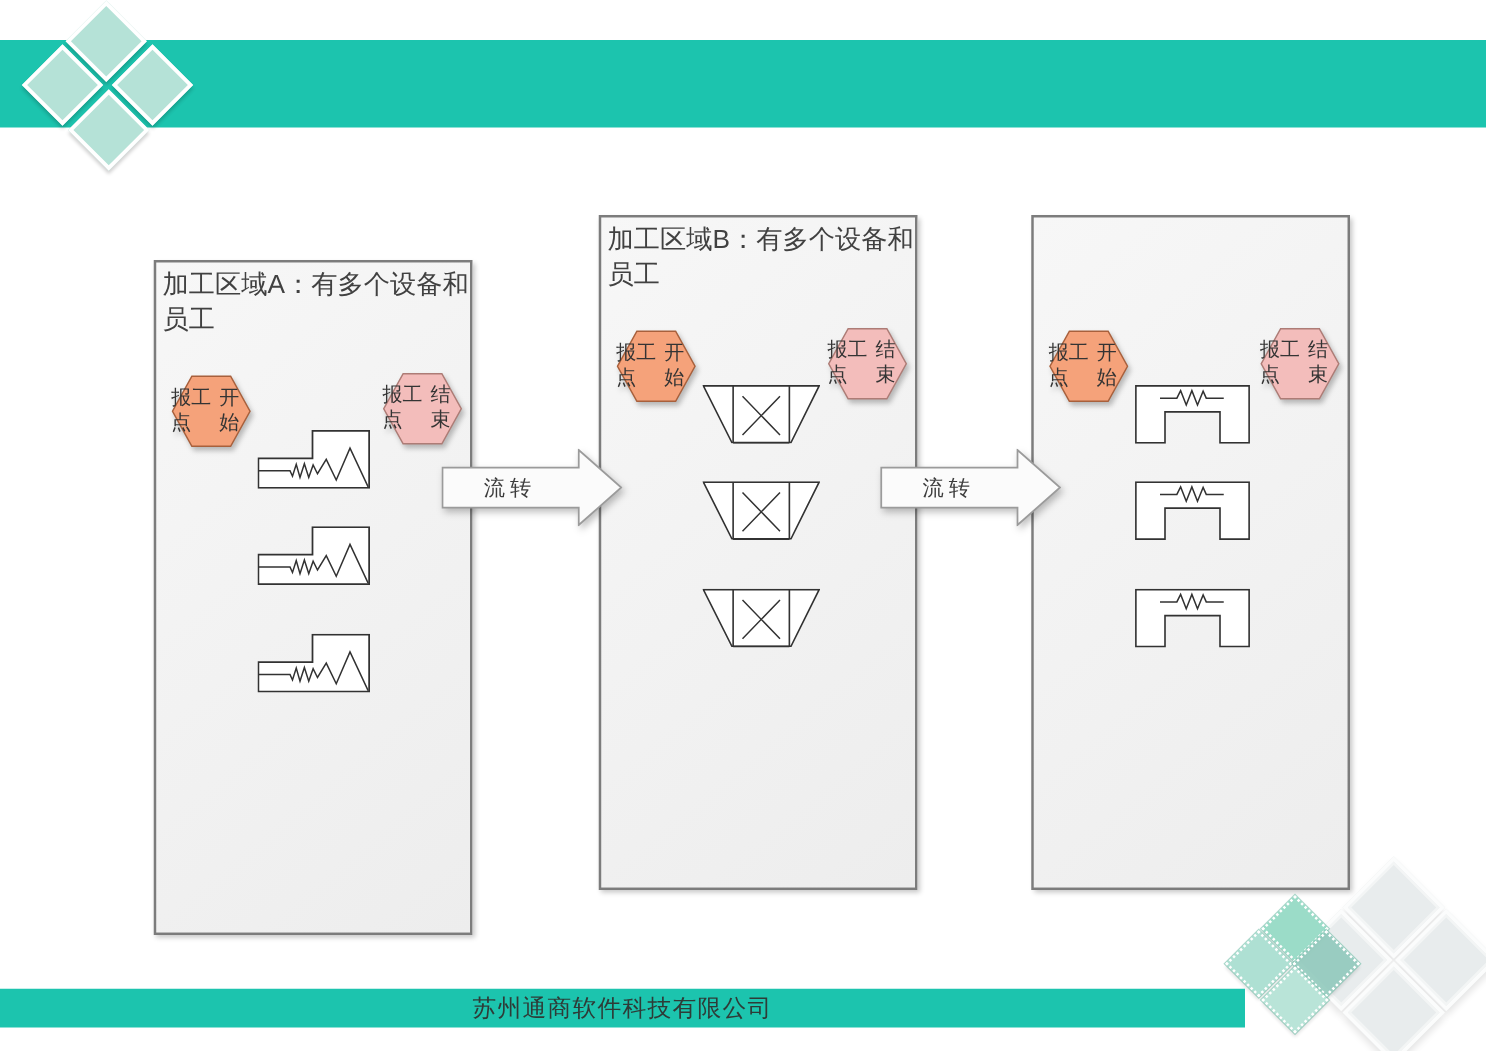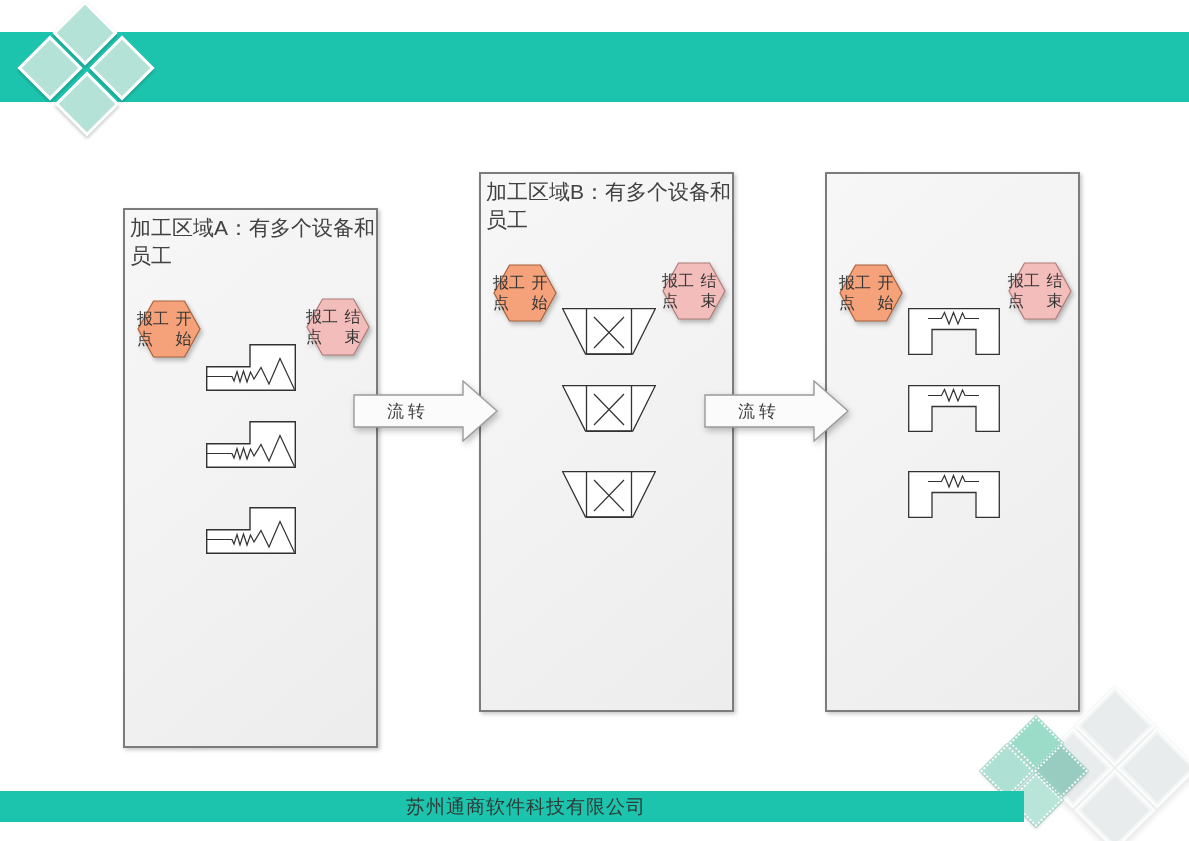--- a/index.html
+++ b/index.html
@@ -4,21 +4,21 @@
 <style>
   html,body{margin:0;padding:0;background:#ffffff;}
   body{font-family:"Liberation Sans","DejaVu Sans",sans-serif;}
   .slide{position:relative;width:1189px;height:841px;background:#ffffff;overflow:hidden;}
 
   
   .header-bar{position:absolute;left:0;top:32px;width:1189px;height:70px;background:#1cc4ae;}
   .slide-title{position:absolute;left:178px;top:32px;height:70px;display:flex;align-items:center;
     font-size:25px;letter-spacing:2.5px;color:#1e5a4e;}
   .footer-bar{position:absolute;left:0;top:791px;width:996px;height:31px;background:#1cc4ae;
-    display:flex;align-items:center;justify-content:center;padding-left:28px;}
+    display:flex;align-items:center;justify-content:center;}
   .footer-text{font-size:19px;color:#2e3b37;letter-spacing:1px;}
 
   
   .dm{position:absolute;box-sizing:border-box;transform:rotate(45deg);}
   .dm.green-tl{width:46px;height:46px;background:#b5e2d7;border:3px solid #ffffff;
     box-shadow:2px 2px 3px rgba(0,0,0,0.18);}
   .dm.gray-br{width:58px;height:58px;background:#e8eced;border:3px solid #fbfcfc;
     box-shadow:3px 3px 6px rgba(0,0,0,0.10), inset 0 0 0 2px #f3f5f5;}
   .dm.green-br{width:38px;height:38px;border:2px dotted #ffffff;
     box-shadow:0 0 0 1px rgba(125,195,175,0.65), 2px 2px 3px rgba(0,0,0,0.12);}
@@ -34,21 +34,21 @@
   .hex{position:absolute;width:64px;height:58px;filter:drop-shadow(2px 3px 2px rgba(0,0,0,0.25));}
   .hex svg{position:absolute;left:0;top:0;}
   .hex-label{position:absolute;left:0;top:0;width:64px;height:58px;display:flex;flex-direction:row;
     align-items:center;justify-content:center;font-size:16px;line-height:20px;color:#343434;}
 
   
   .machine{position:absolute;left:81px;width:94px;height:47px;}
   .machine svg{display:block;}
 
   
-  .flow-arrow{position:absolute;top:380px;width:145px;height:62px;
+  .flow-arrow{position:absolute;top:359px;width:145px;height:62px;
     filter:drop-shadow(2px 3px 3px rgba(0,0,0,0.25));z-index:5;}
   .flow-arrow svg{position:absolute;left:0;top:0;}
   .arrow-label{position:absolute;left:0;top:15px;width:110px;height:32px;display:flex;
     align-items:center;justify-content:center;font-size:17px;letter-spacing:4px;color:#3c3c3c;}
 </style>
 </head>
 <body>
 
 <div class="slide">
 

